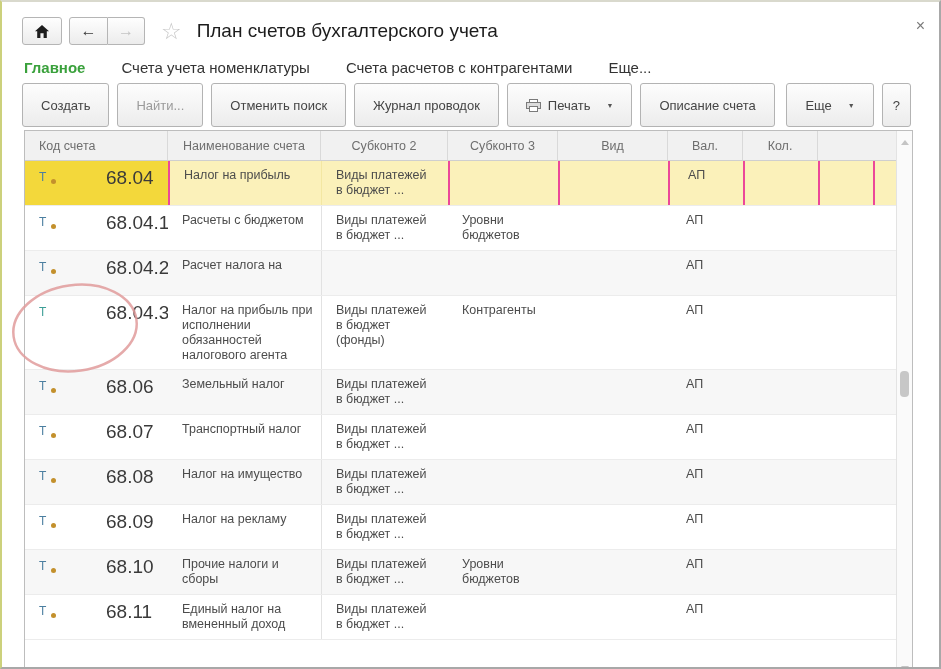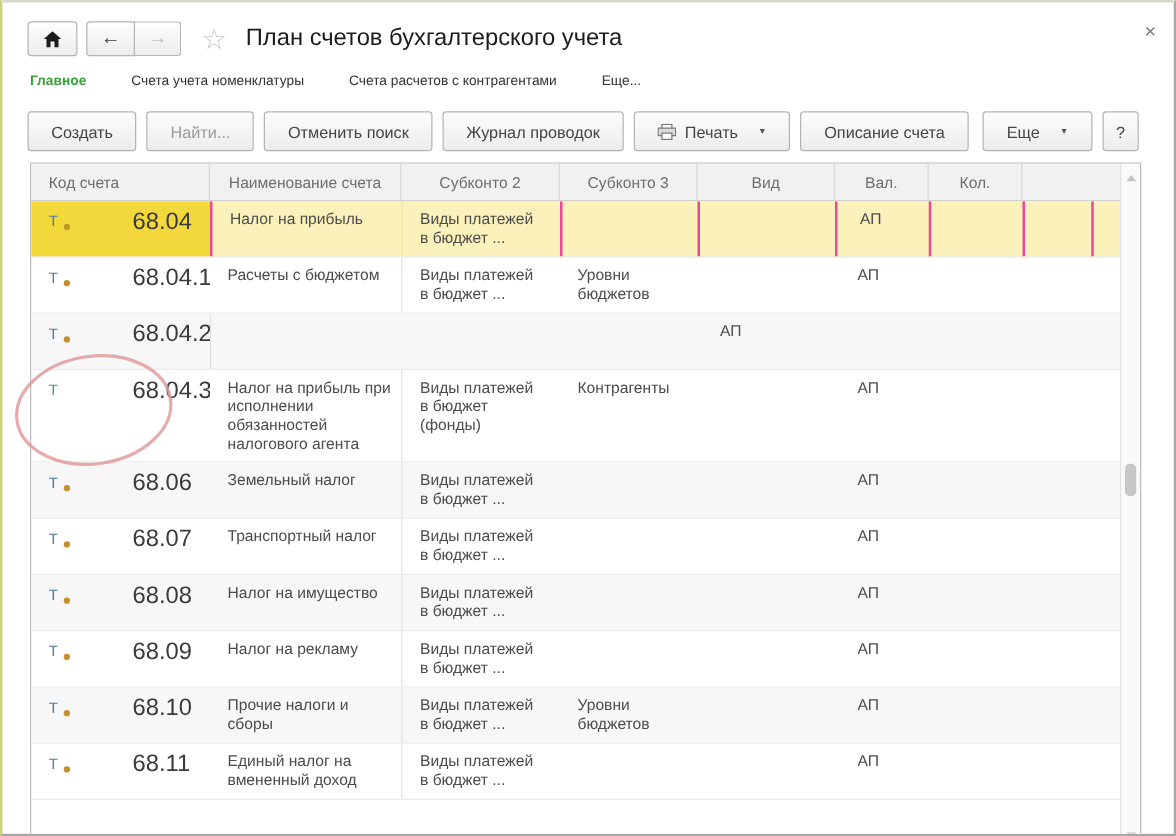--- a/index.html
+++ b/index.html
@@ -16,26 +16,26 @@
   .home-btn{width:40px;border-radius:3px;}
   .navpair{display:flex;margin-left:7px;}
   .back-btn{width:39px;border-radius:3px 0 0 3px;}
   .fwd-btn{width:37px;border-radius:0 3px 3px 0;border-left:none;}
   .arrow-glyph{font-size:16px;line-height:1;color:#3a3a3a;}
   .fwd-btn .arrow-glyph{color:#c3c3c3;}
   .star{margin-left:16px;font-size:23px;color:#c7c7c7;line-height:1;}
   .title{margin-left:15px;font-size:19px;color:#1c1c1c;white-space:nowrap;}
   .close{position:absolute;right:14px;top:16px;font-size:16px;color:#7a7a7a;cursor:pointer;line-height:1;}
   
-  .tabs{position:absolute;left:22px;top:57px;display:flex;gap:36px;font-size:11px;color:#333;}
+  .tabs{position:absolute;left:22px;top:57px;display:flex;gap:36px;font-size:15px;color:#333;}
   .tab{cursor:pointer;}
   .tab.active{color:var(--tab_active);font-weight:bold;cursor:default;}
   
   .toolbar{position:absolute;left:20px;top:89px;right:28px;height:28px;display:flex;gap:8px;align-items:center;}
-  .btn{height:32px;box-sizing:border-box;border:1px solid #b3b3b3;border-radius:3px;
+  .btn{height:44px;box-sizing:border-box;border:1px solid #b3b3b3;border-radius:3px;
     background:linear-gradient(#fdfdfd,#ececec);font-size:13px;color:#454545;
     display:flex;align-items:center;justify-content:center;padding:0 18px;cursor:pointer;white-space:nowrap;
     font-family:inherit;}
   .btn.muted{color:#9a9a9a;}
   .btn .caret{font-size:7px;color:#555;margin-left:16px;}
   .btn .printer{margin-right:7px;display:inline-flex;}
   .btn.more{margin-left:auto;text-align:right;}
   .btn.help{padding:0 10px;}
   
   .grid{position:absolute;left:22px;top:128px;width:889px;height:563px;box-sizing:border-box;
@@ -176,20 +176,21 @@
     <div class="cell c5">АП</div>
     <div class="cell c6"></div>
     <div class="cell c7"></div>
     <div class="cell c8"></div>
   </div>
         <div class="trow alt">
     <div class="cell c0">
       <span class="t-icon t-dot"><span class="t-letter">Т</span></span>
       <span class="code">68.04.2</span>
     </div>
+    <div class="cell c1">Расчет налога на</div>
     <div class="cell c2"></div>
     <div class="cell c3"></div>
     <div class="cell c4"></div>
     <div class="cell c5">АП</div>
     <div class="cell c6"></div>
     <div class="cell c7"></div>
     <div class="cell c8"></div>
   </div>
         <div class="trow">
     <div class="cell c0">

